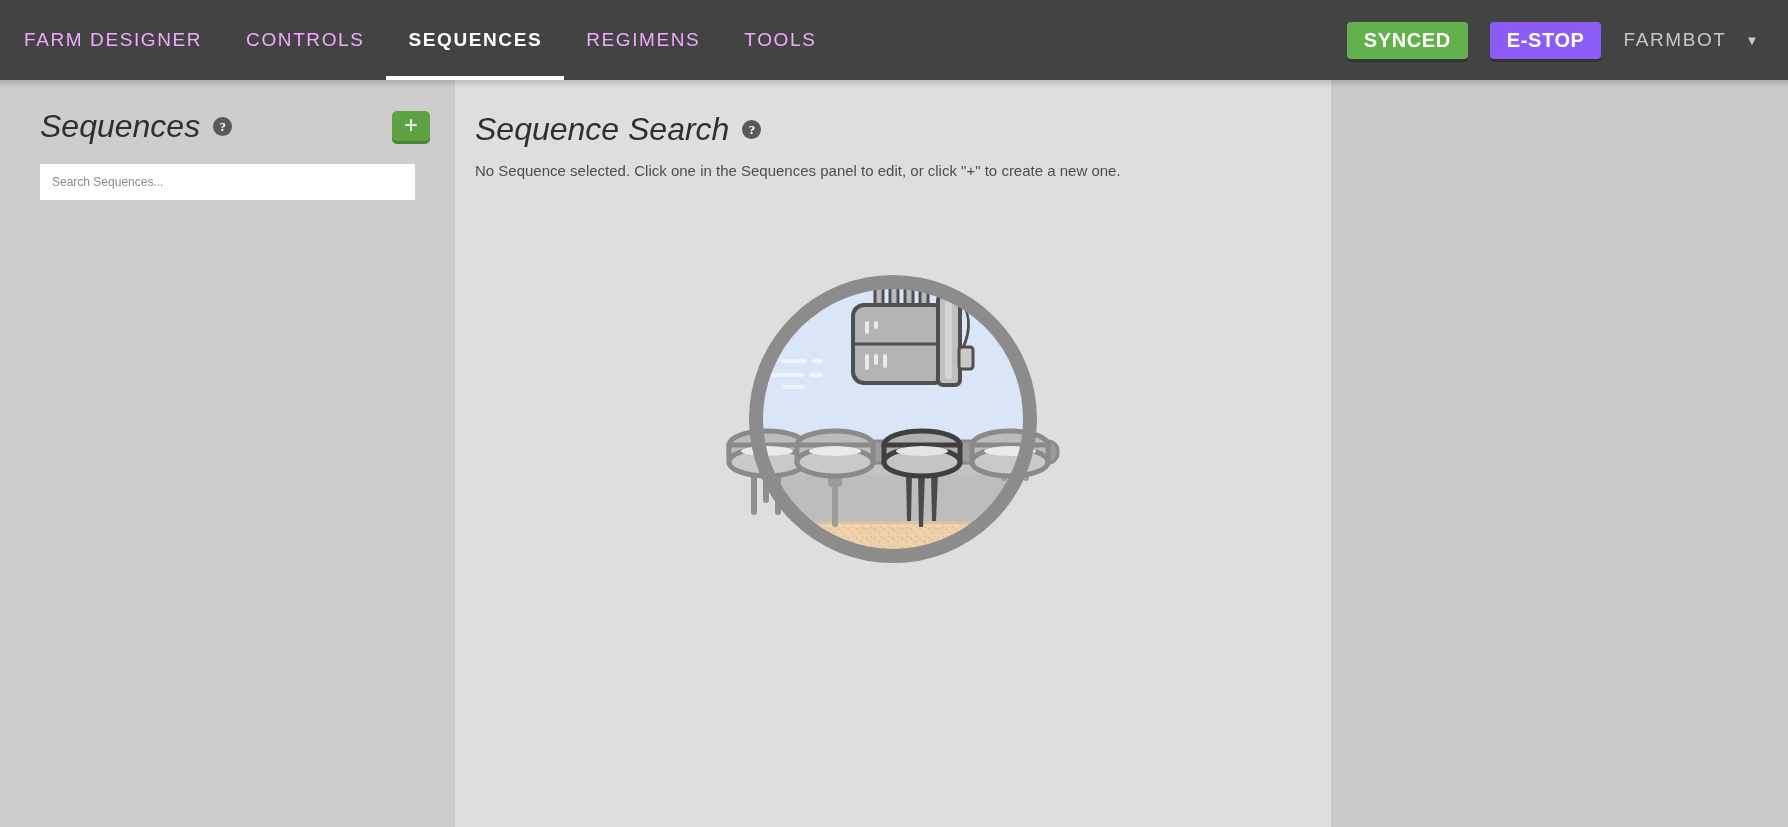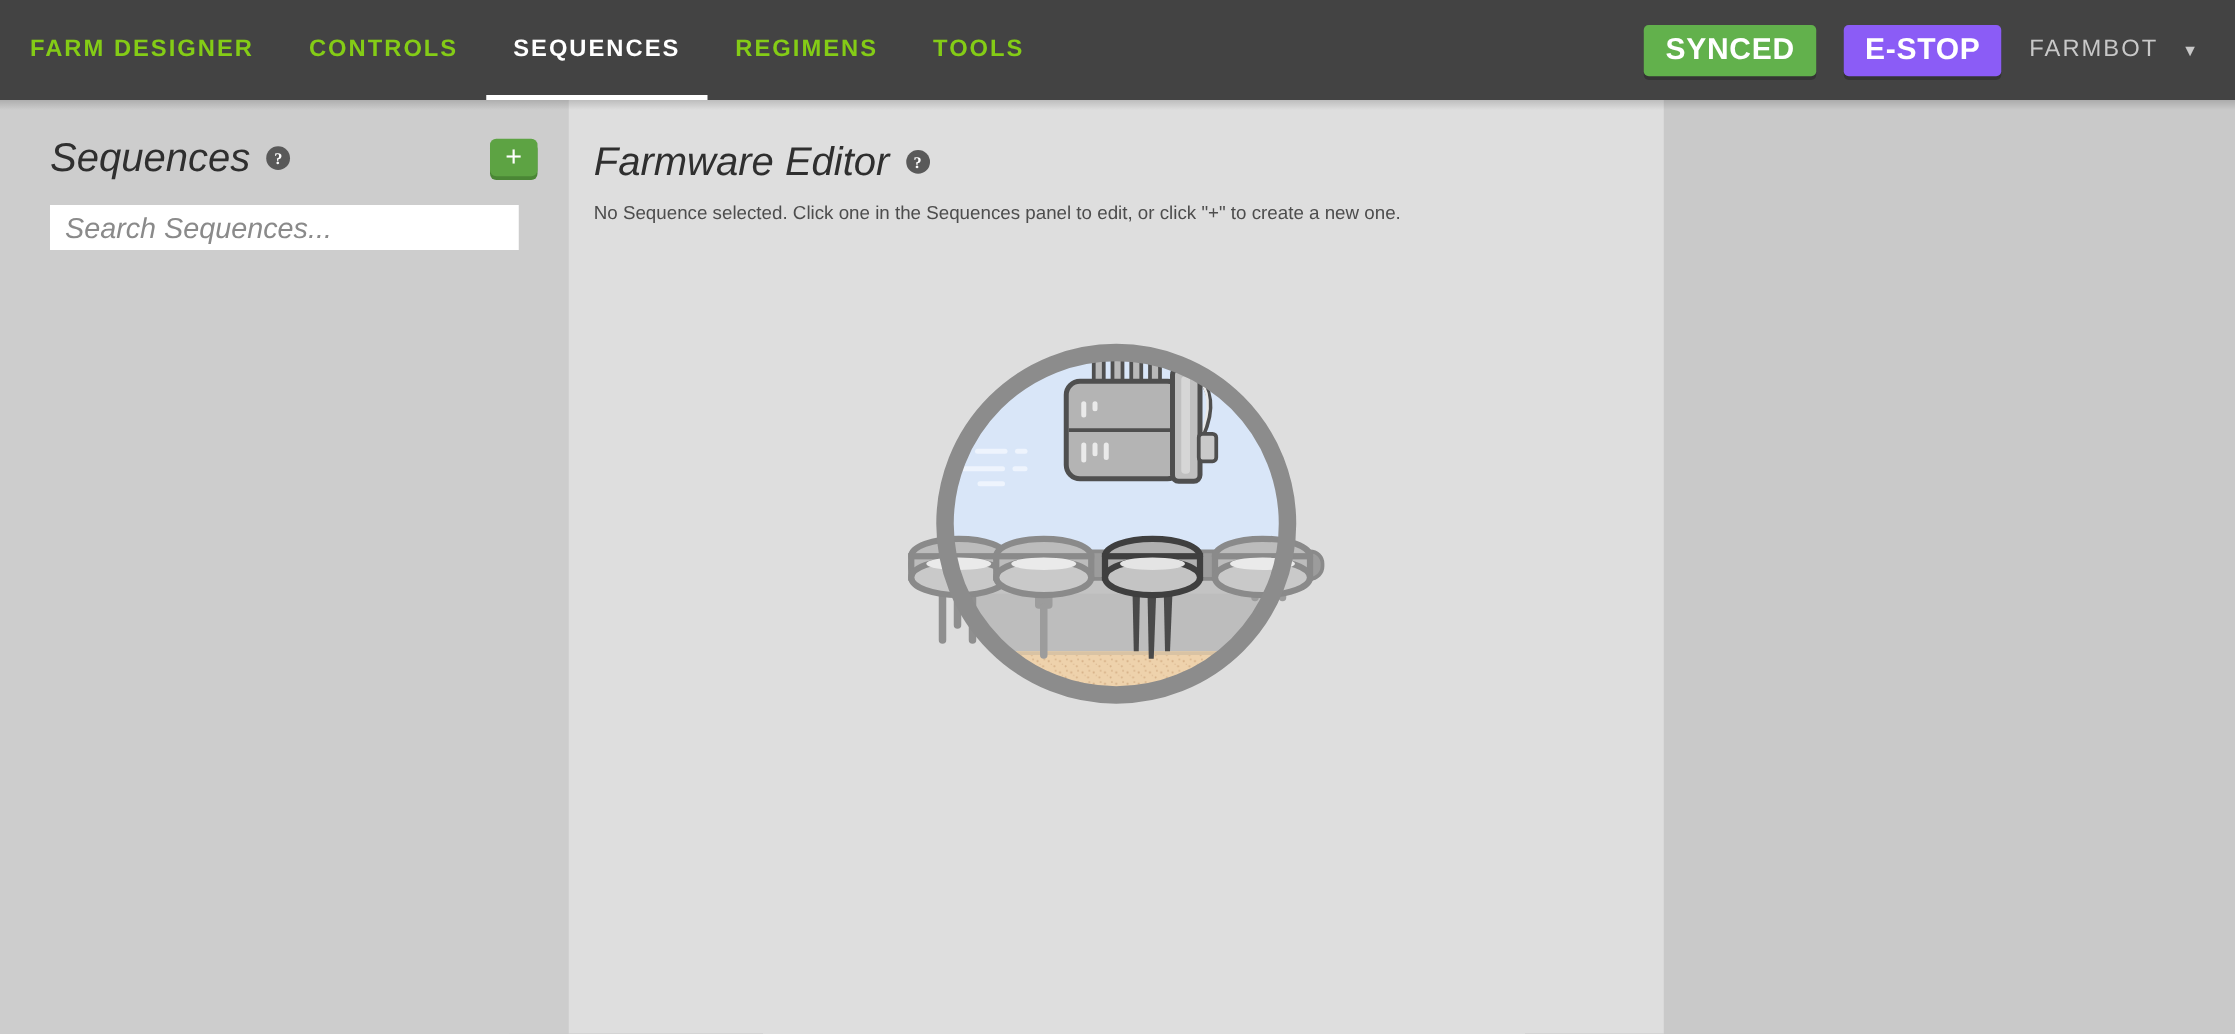--- a/index.html
+++ b/index.html
@@ -34,26 +34,26 @@
     height: 80px;
   }
 
   .nav-link {
     display: flex;
     align-items: center;
     height: 80px;
     padding: 0 22px;
     font-size: 19px;
     letter-spacing: 1.6px;
-    color: #84cc16;
+    color: #f0abfc;
     text-transform: uppercase;
     white-space: nowrap;
     cursor: pointer;
     position: relative;
-    font-weight: 700;
+    font-weight: 400;
   }
   .nav-link:first-child { padding-left: 0; }
 
   .nav-link.active {
     color: #ffffff;
     font-weight: bold;
   }
   .nav-link.active::after {
     content: "";
     position: absolute;
@@ -65,21 +65,21 @@
   .nav-right {
     display: flex;
     align-items: center;
     gap: 22px;
   }
 
   .pill {
     border: none;
     border-radius: 4px;
     color: #ffffff;
-    font-size: 24px;
+    font-size: 20px;
     font-weight: bold;
     letter-spacing: 0.6px;
     padding: 8px 17px 9px;
     cursor: pointer;
     font-family: "Liberation Sans", sans-serif;
     line-height: 1;
     text-align: center;
   }
   .pill-synced { background: #62b14c; box-shadow: 0 3px 0 rgba(0,0,0,0.22); }
   .pill-estop  { background: #8b5cf6; box-shadow: 0 3px 0 rgba(0,0,0,0.22); }
@@ -195,24 +195,23 @@
 
   .search-wrap { padding: 16px 40px 0 40px; }
 
   .search-input {
     width: 100%;
     height: 36px;
     background: #ffffff;
     border: none;
     outline: none;
     padding: 0 12px;
-    font-size: 23px;
+    font-size: 12px;
     color: #4a4a4a;
     font-family: "Liberation Sans", sans-serif;
-    font-style: italic;
   }
   .search-input::placeholder { color: #8a8a8a; }
 
   
   .main-head {
     display: flex;
     align-items: center;
     padding: 0 0 0 20px;
     height: 46px;
   }
@@ -280,21 +279,21 @@
 
     <div class="search-wrap">
       <input class="search-input" type="text" placeholder="Search Sequences..." style="">
     </div>
 
   </section>
 
   <section class="col-main">
 
     <div class="main-head">
-      <h1 class="main-title">Farmware Editor</h1>
+      <h1 class="main-title">Sequence Search</h1>
       <span class="help-icon">?</span>
     </div>
 
     <p class="main-desc">No Sequence selected. Click one in the Sequences panel to edit, or click "+" to create a new one.</p>
 
     <div class="illus-wrap">
       <svg class="illus" width="346" height="308" viewBox="0 0 346 308">
         <defs>
           <clipPath id="circleClip">
             <circle cx="173" cy="154" r="137"></circle>

